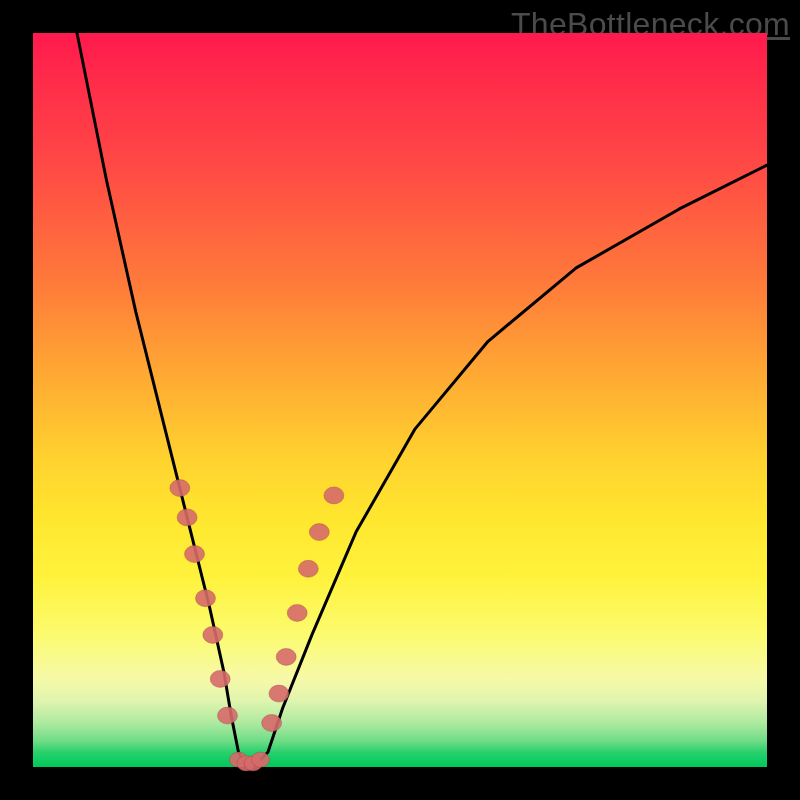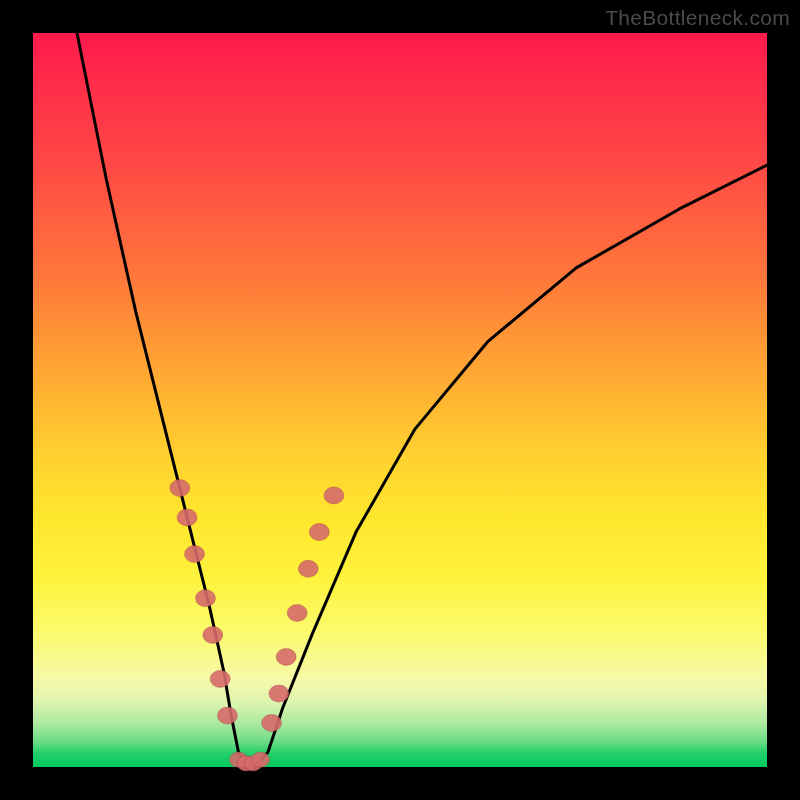--- a/index.html
+++ b/index.html
@@ -41,24 +41,25 @@
       #6edc86 96.5%,
       #28d06b 98%,
       #00c95c 100%
     );
   }
   .watermark {
     position: absolute;
     top: 6px;
     right: 10px;
     color: #4b4b4b;
-    font-size: 21px;
+    font-size: 32px;
     font-weight: 500;
     letter-spacing: 0.3px;
     user-select: none;
+    text-decoration: underline;
   }
   svg.curve {
     position: absolute;
     left: 0; top: 0;
     width: 734px; height: 734px;
     overflow: visible;
   }
 </style>
 </head>
 <body>

